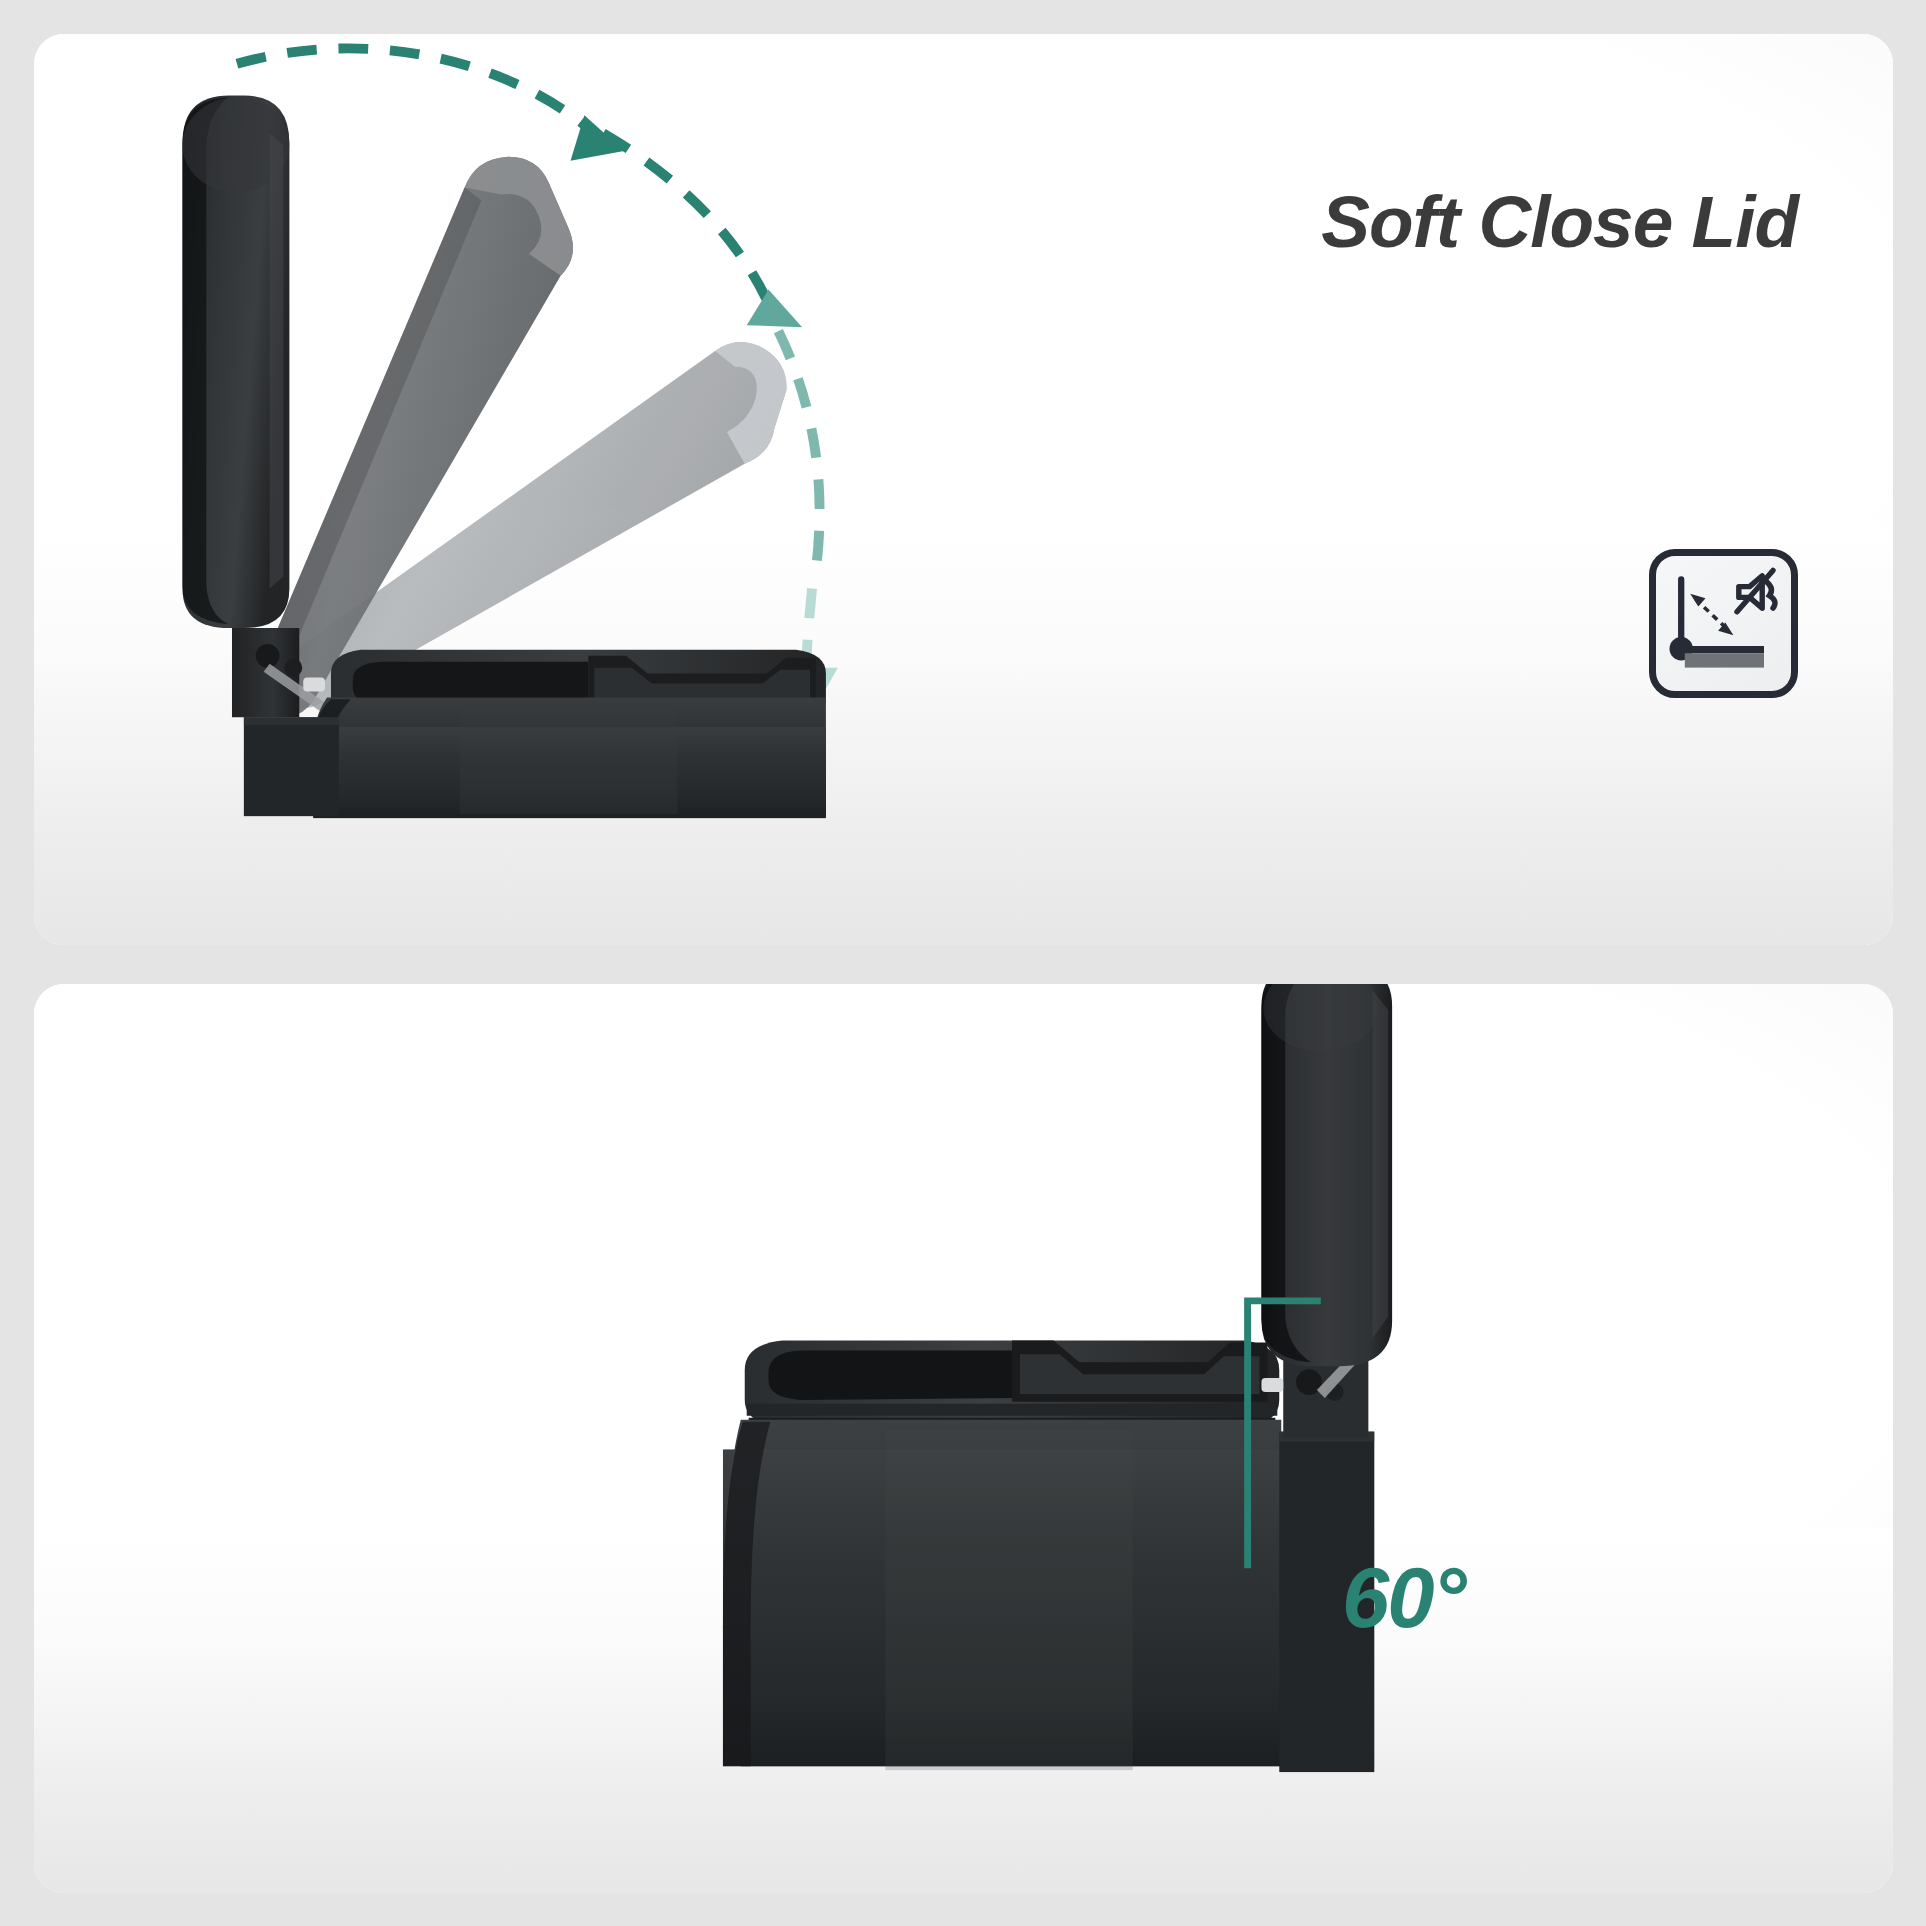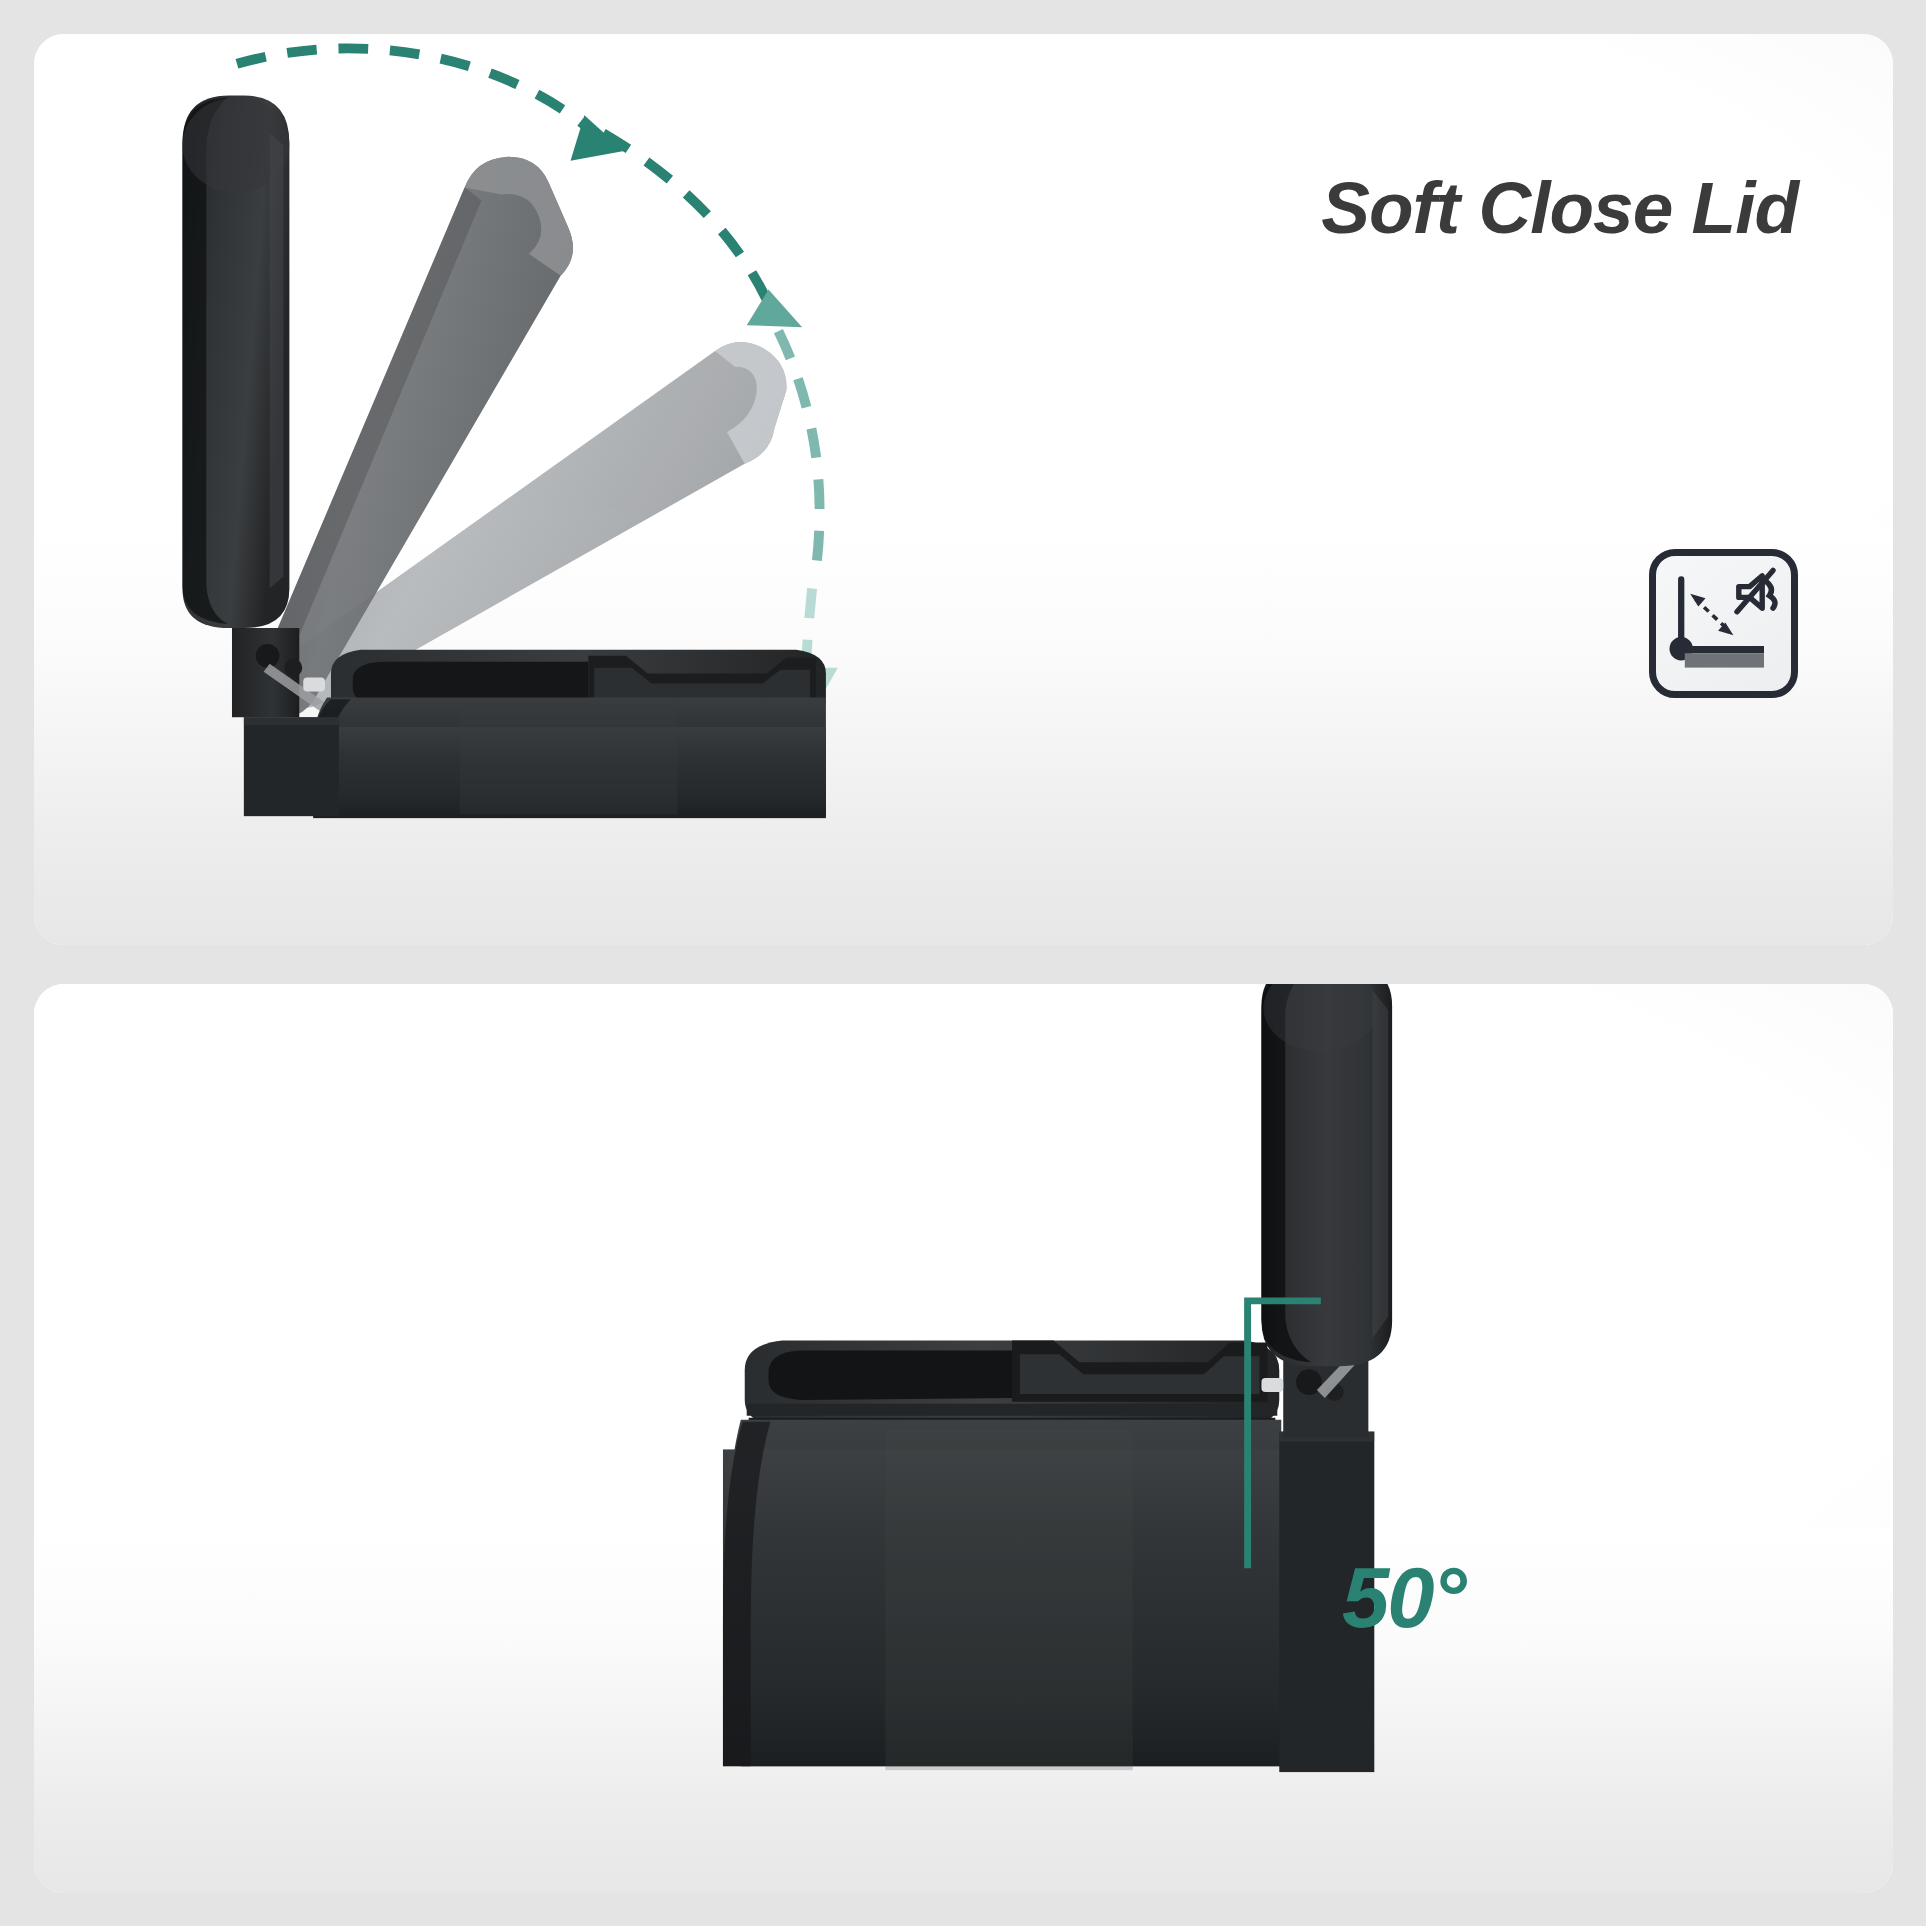--- a/index.html
+++ b/index.html
@@ -45,21 +45,21 @@
     font-stretch:condensed;
   }
   .subline{
     position:absolute;
     font-weight:300;
     font-style:italic;
     color:#3f3f3f;
     white-space:nowrap;
     font-stretch:condensed;
   }
-  #top-headline{ right:95px; top:132px; font-size:73px; text-align:right; }
+  #top-headline{ right:95px; top:146px; font-size:73px; text-align:right; }
   #top-subline { right:95px; top:259px; font-size:57px; text-align:right; }
 
   
   #angle-label{
     position:absolute;
     left:1342px; top:1549px;
     font-size:85px;
     font-weight:700; font-style:italic;
     color:#2a8273;
     letter-spacing:-2px;
@@ -324,16 +324,16 @@
         <ellipse cx="1300" cy="24" rx="58" ry="44" fill="#3a3d40" opacity="0.4"></ellipse>
       </g>
 
       <g fill="none" stroke="#2a8273" stroke-width="7">
         <path d="M 1226 590 L 1226 320 L 1300 320"></path>
       </g>
     </svg>
 
   </div>
 
-  <div id="angle-label">50°</div>
+  <div id="angle-label">60°</div>
 
 </div>
 
 
 </body></html>

